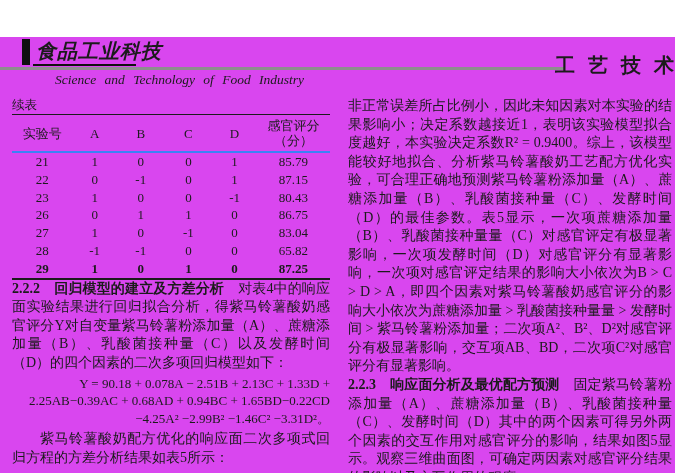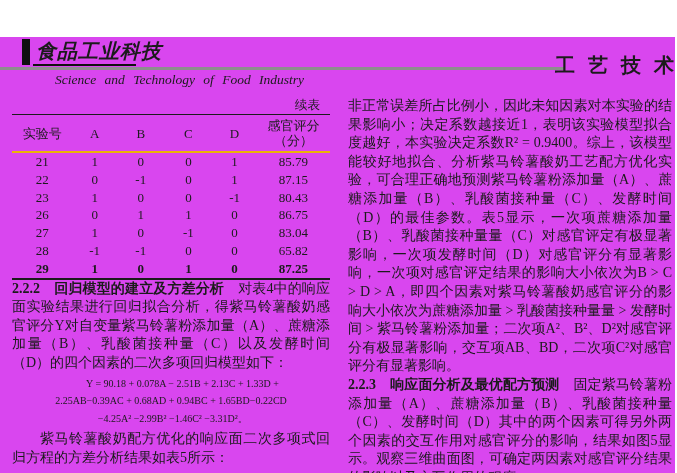--- a/index.html
+++ b/index.html
@@ -31,36 +31,36 @@
 
   
   .col-left  { position: absolute; left: 12px;  top: 60px; width: 318px; }
   .col-right { position: absolute; left: 348px; top: 60px; width: 324px; }
 
   .para { font-size: 14px; line-height: 18.6px; text-align: justify; }
   .para .lead { font-weight: bold; }
   .indent { text-indent: 2em; }
 
   
-  .cont-label { text-align: right; font-size: 12.6px; line-height: 16px; padding-right: 10px; }
+  .cont-label { text-align: left; font-size: 12.6px; line-height: 16px; padding-right: 10px; }
   table.exp { width: 100%; border-collapse: collapse; table-layout: fixed; margin-top: 1px; }
   table.exp thead th {
     border-top: 1.5px solid #1b1b1b;
-    border-bottom: 2px solid #eab308;
+    border-bottom: 2px solid #3b82f6;
     font-weight: normal; font-size: 13px; line-height: 15px;
     white-space: pre-line; padding: 3px 0; text-align: center; vertical-align: middle;
   }
   table.exp td {
     font-size: 13px; text-align: center;
     height: 17.8px; line-height: 17.8px; padding: 0;
   }
   table.exp tbody tr:last-child td { border-bottom: 2px solid #1b1b1b; font-weight: bold; }
 
   
-  .formula { font-size: 10px; line-height: 17.5px; margin: 2px 0 3px; text-align: center; }
+  .formula { font-size: 13px; line-height: 17.5px; margin: 2px 0 3px; text-align: right; }
   .formula .l1 { padding-left: 2.3em; }
   .formula .l3 { padding-left: 0.35em; }
 </style>
 </head>
 <body>
 
 <div class="page">
 
   <div class="logo-bar"></div>
   <div class="logo-text">食品工业科技</div>

